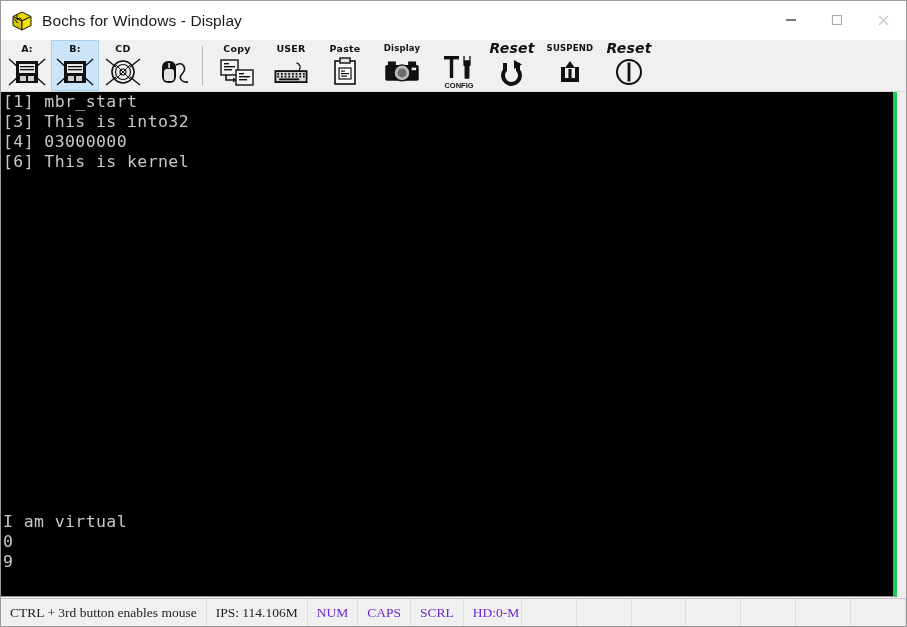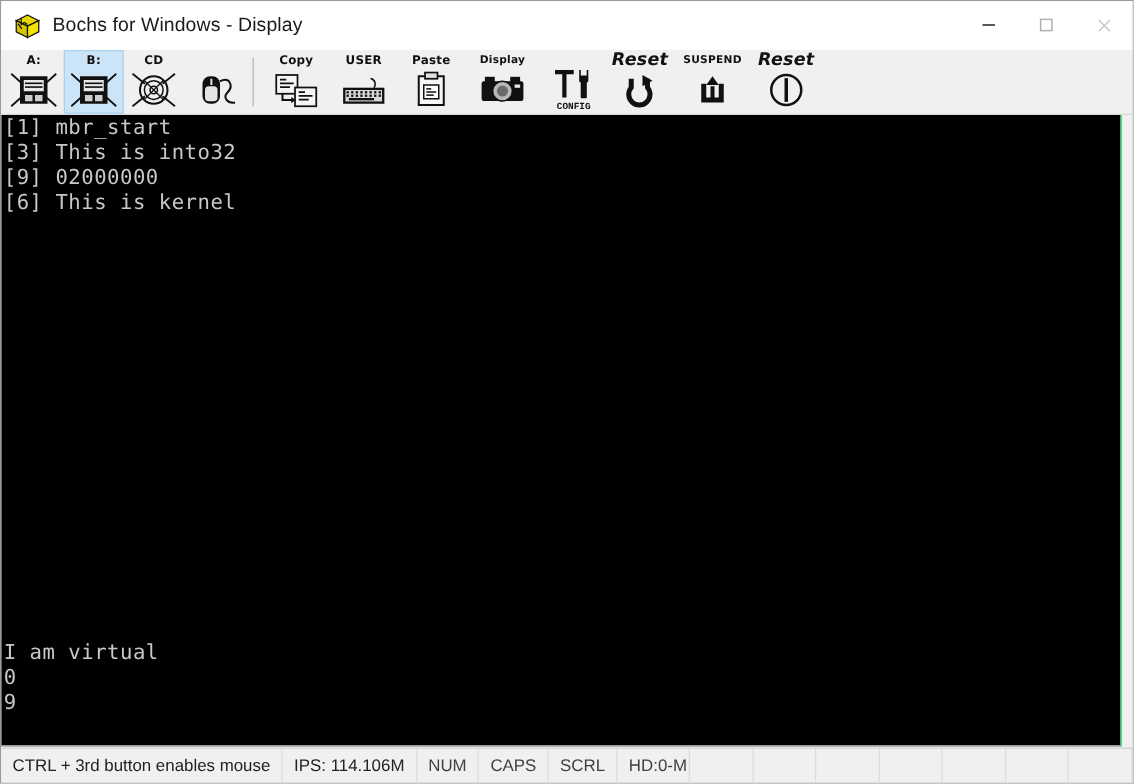--- a/index.html
+++ b/index.html
@@ -80,21 +80,21 @@
     letter-spacing: 0.2px;
   }
   .tb-label.italic { font-style: italic; font-size: 14px; }
   .tb-label.small { font-size: 8.5px; }
   .tb-glyph {
     width: 44px; height: 34px;
     display: flex; align-items: center; justify-content: center;
   }
   .tb-glyph svg { display: block; }
   .tb-sub {
-    font-family: Liberation Mono, monospace;
+    font-family: Liberation Sans, sans-serif;
     font-size: 7.5px; font-weight: bold; color: #111;
     margin-top: -3px;
   }
   .tb-sep {
     width: 1px; background: #b4b4b4;
     margin: 6px 8px 6px 7px;
     flex: 0 0 auto;
   }
 
   
@@ -103,21 +103,21 @@
     background: #f0f0f0;
     padding: 0 10px 0 0;
     position: relative;
     overflow: hidden;
   }
   .terminal {
     position: absolute;
     left: 0; top: 0;
     width: 896px; height: 505px;
     background: #000000;
-    border-right: 1px solid #22c55e;
+    border-right: 4px solid #22c55e;
     border-bottom: 1px solid #9b9b9b;
     overflow: hidden;
     font-family: "DejaVu Sans Mono", "Liberation Mono", monospace;
     font-size: 16.5px;
     line-height: 20px;
     color: #c8c8c8;
     letter-spacing: 0.4px;
   }
   .term-line {
     white-space: pre;
@@ -126,31 +126,32 @@
   }
   .term-gap { height: 20px; }
 
   
   .statusbar {
     height: 28px;
     background: #f0f0f0;
     border-top: 1px solid #c8c8c8;
     display: flex; align-items: stretch;
     flex: 0 0 auto;
+    font-family: Liberation Serif, serif;
   }
   .sb-cell {
     display: flex; align-items: center;
     padding: 0 9px;
     border-right: 1px solid #dcdcdc;
     font-size: 13.5px;
     color: #222222;
     white-space: nowrap;
     overflow: hidden;
   }
-  .sb-cell.dim { color: #404040; }
+  .sb-cell.dim { color: #6d28d9; }
   .sb-cell.clip { max-width: 58px; padding-right: 2px; text-align: right; }
   .sb-fill { flex: 1 1 auto; display: flex; }
   .sb-empty {
     border-right: 1px solid #dcdcdc;
     flex: 0 0 auto;
   }
 </style>
 </head>
 <body>
 
@@ -380,21 +381,21 @@
         </svg>
       </div>
     </div>
 
   </div>
 
   <div class="display-wrap">
     <div class="terminal" id="terminal" style="background: rgb(0, 0, 0); color: rgb(200, 200, 200);">
         <div class="term-line">[1] mbr_start</div>
         <div class="term-line">[3] This is into32</div>
-        <div class="term-line">[9] 02000000</div>
+        <div class="term-line">[4] 03000000</div>
         <div class="term-line">[6] This is kernel</div>
         <div class="term-gap"></div>
         <div class="term-gap"></div>
         <div class="term-gap"></div>
         <div class="term-gap"></div>
         <div class="term-gap"></div>
         <div class="term-gap"></div>
         <div class="term-gap"></div>
         <div class="term-gap"></div>
         <div class="term-gap"></div>

